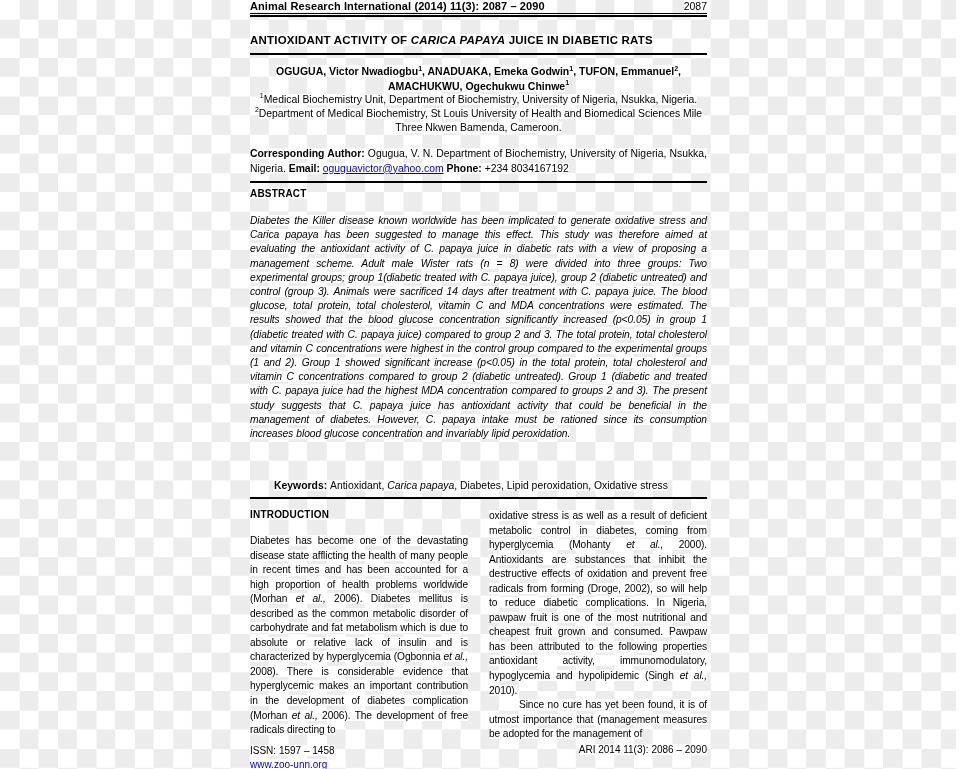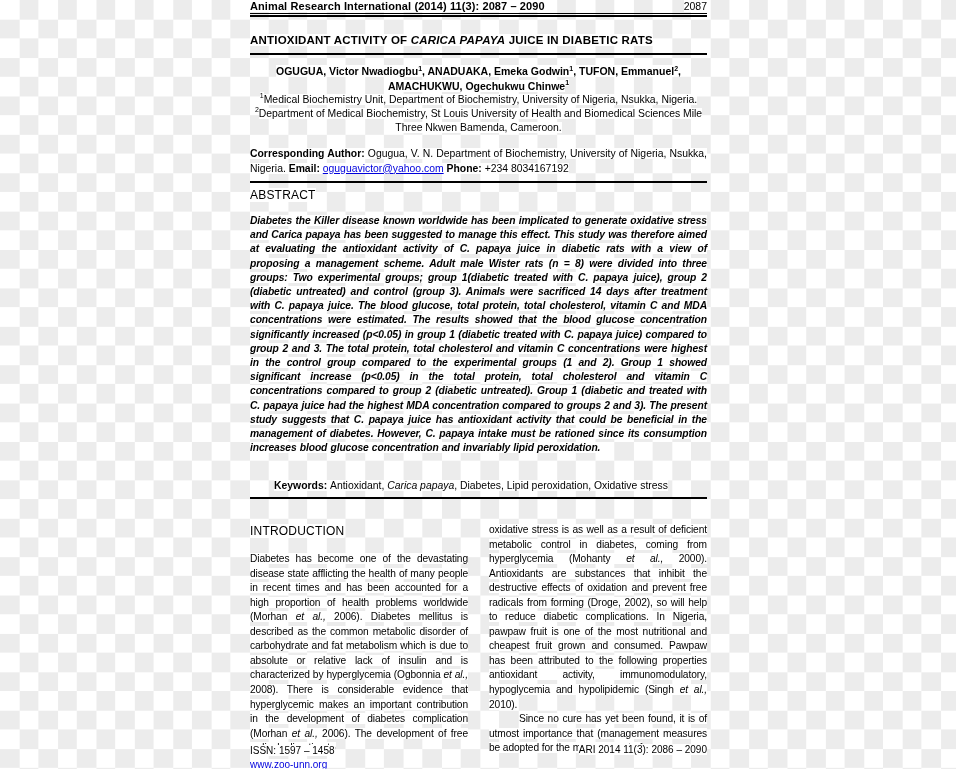--- a/index.html
+++ b/index.html
@@ -31,25 +31,25 @@
   .r-title{top:53px;}
   .r-abstract{top:181px;}
   .r-keywords{top:497px;}
 
   .title{top:33px;font-weight:bold;font-size:11.5px;line-height:15px;letter-spacing:.2px;}
   .authors{text-align:center;font-weight:bold;font-size:10.5px;line-height:14.3px;}
   .a1{top:64px;}
   .a2{top:78.5px;}
   .affil{top:92.5px;text-align:center;font-size:10.4px;line-height:14.3px;}
   .corresponding{top:147px;font-size:10.4px;line-height:14.6px;text-align:justify;}
-  .abstract-heading,.section-heading{font-weight:normal;font-size:12px;letter-spacing:.2px;}
+  .abstract-heading,.section-heading{font-weight:bold;font-size:10px;letter-spacing:.2px;}
   .abstract-heading{top:188px;}
-  .abstract{top:214px;font-size:10.3px;line-height:14.2px;font-weight:bold;font-style:italic;text-align:justify;letter-spacing:-.1px;word-spacing:.4px;}
+  .abstract{top:214px;font-size:10.3px;line-height:14.2px;font-weight:normal;font-style:italic;text-align:justify;letter-spacing:-.1px;word-spacing:.4px;}
   .keywords{top:480px;font-size:10.4px;padding-left:24px;}
-  .columns{top:523px;display:flex;gap:21px;align-items:flex-end;}
+  .columns{top:509px;display:flex;gap:21px;}
   .col{width:218px;}
   .body-par{font-size:10.2px;line-height:14.55px;text-align:justify;letter-spacing:-.1px;margin:0;}
   .intro-gap{height:14px;}
   .indent{text-indent:30px;}
   .footer{top:744px;display:flex;justify-content:space-between;align-items:flex-start;font-size:10px;}
   .footer-left div{line-height:13.5px;}
   .site{font-size:10px;}
 </style>
 </head>
 <body>

